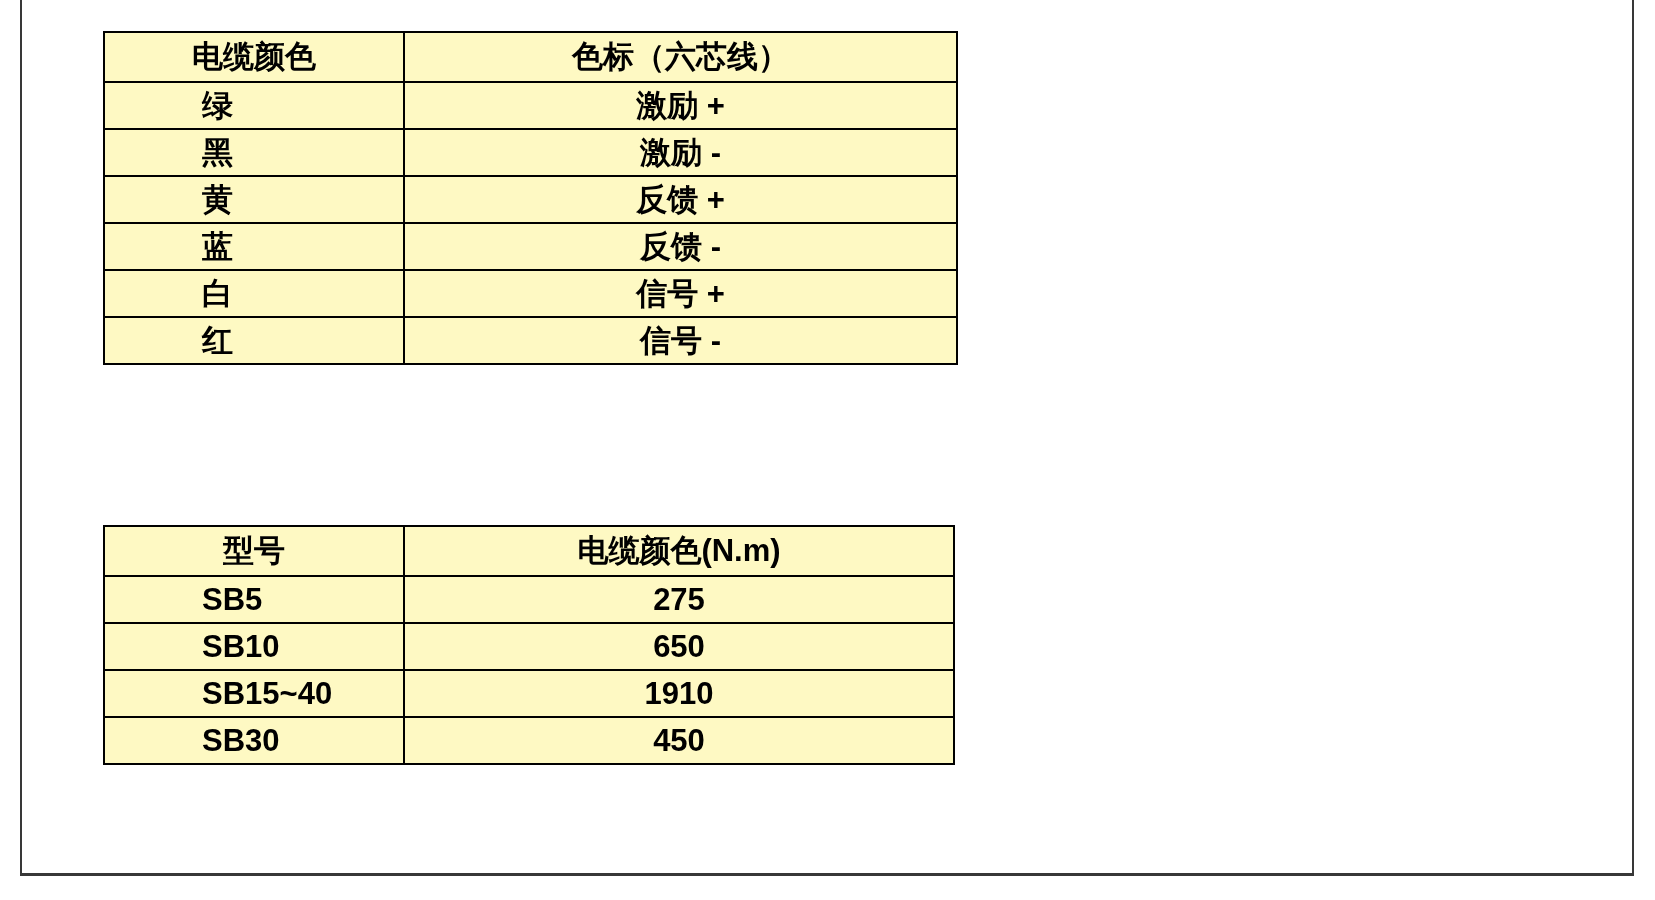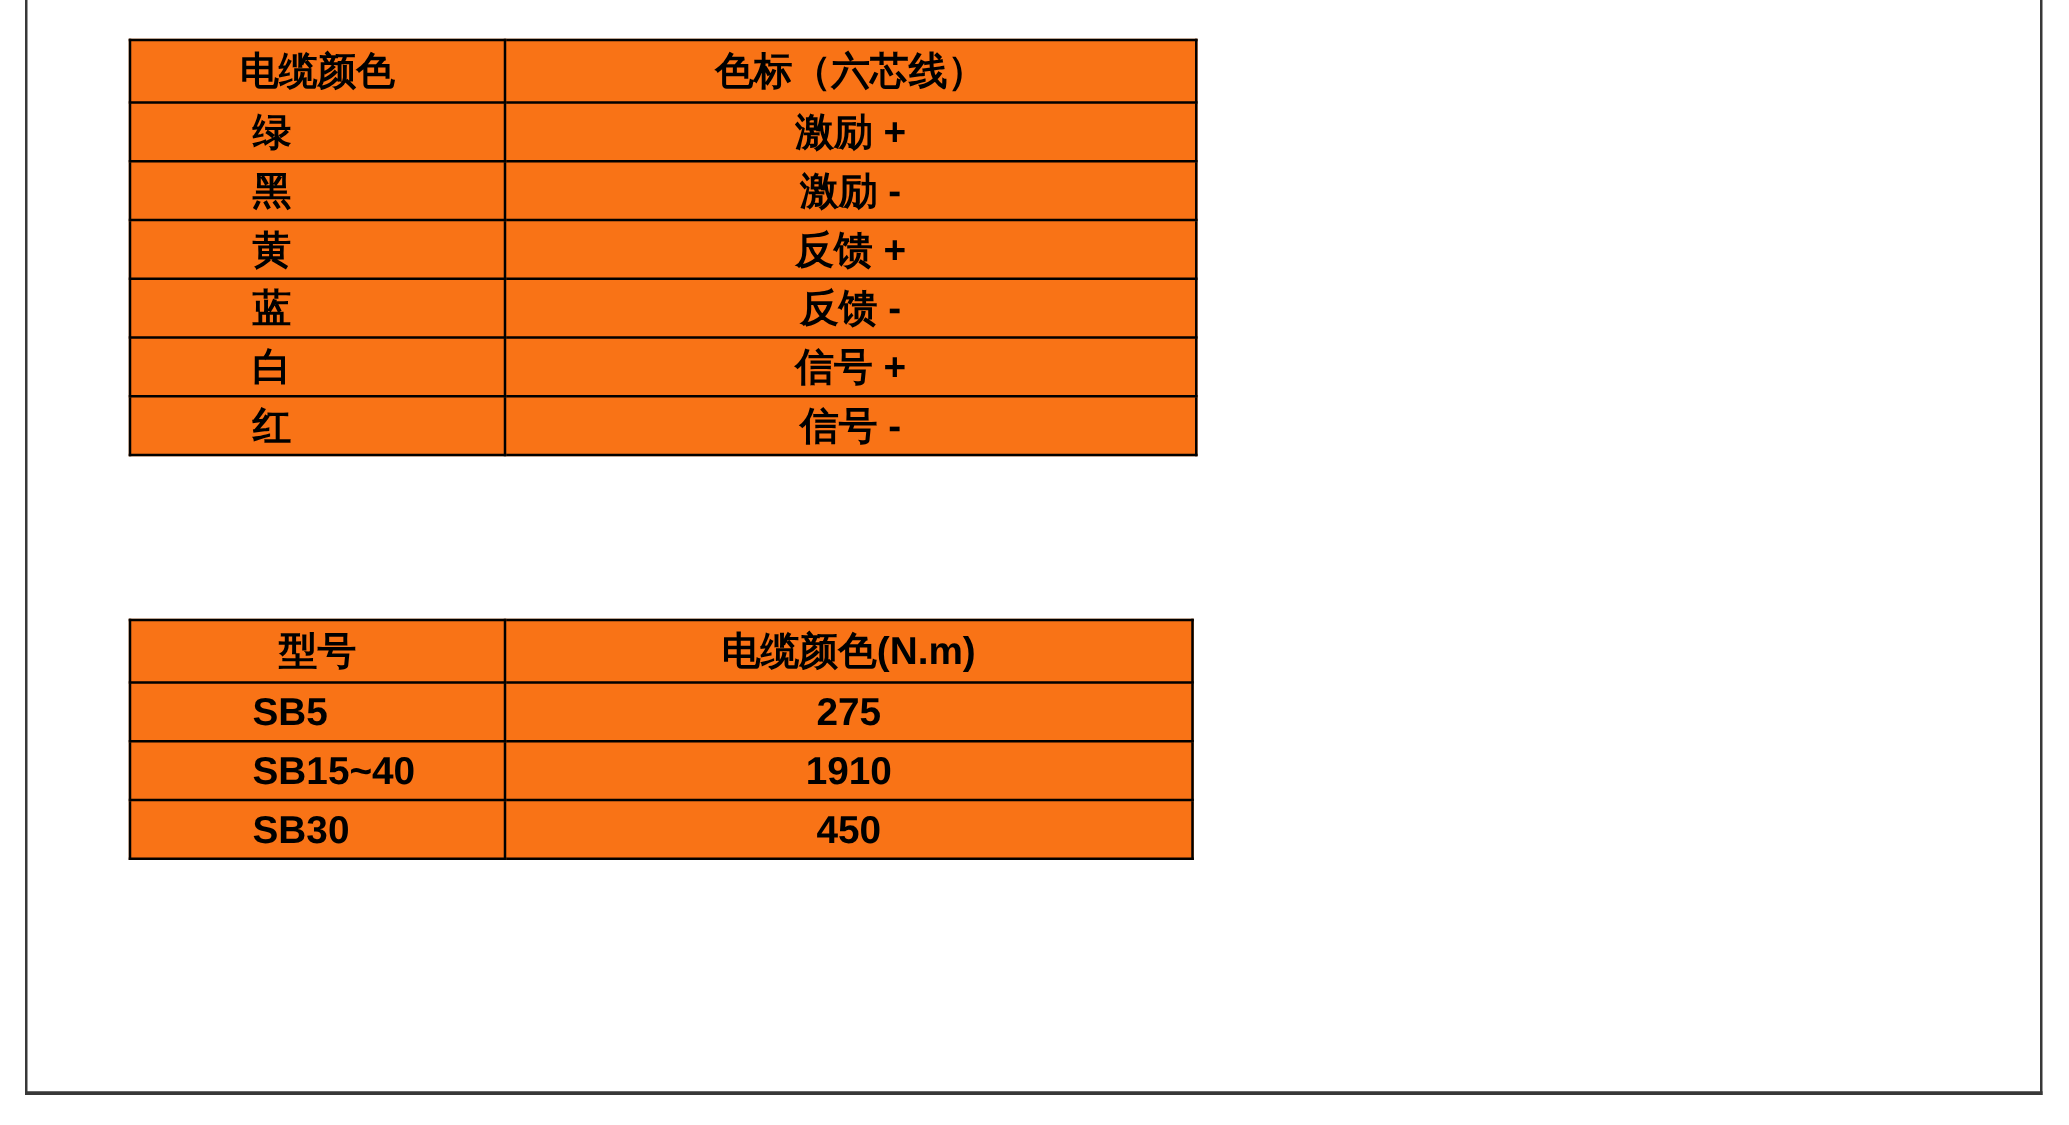--- a/index.html
+++ b/index.html
@@ -29,21 +29,21 @@
     height: 882px;
     border-left: 2px solid #383838;
     border-right: 2px solid #383838;
     border-bottom: 3px solid #383838;
   }
 
   .doc-table {
     position: absolute;
     border-collapse: collapse;
     table-layout: fixed;
-    background: #f97316;
+    background: #fef9c3;
   }
   .doc-table th,
   .doc-table td {
     border: 2px solid #000000;
     color: #000000;
     font-weight: 700;
     font-size: 31px;
     text-align: center;
     vertical-align: middle;
     padding: 0;
@@ -53,21 +53,21 @@
   .doc-table thead tr { height: 50px; }
   .doc-table tbody tr { height: 47px; }
 
   
   .doc-table td.col-label {
     text-align: left;
     padding-left: 97px;
   }
 
   #table-0 { left: 103px; top: 31px;  width: 853px; }
-  #table-1 { left: 103px; top: 495px; width: 850px; }
+  #table-1 { left: 103px; top: 525px; width: 850px; }
 </style>
 </head>
 <body>
 
 <div class="page">
 
   <div class="frame"></div>
 
   <table class="doc-table" id="table-0">
     <colgroup>
@@ -118,20 +118,24 @@
         <th>型号</th>
         <th>电缆颜色(N.m)</th>
       </tr>
     </thead>
     <tbody>
         <tr>
           <td class="col-label">SB5</td>
           <td class="col-value">275</td>
         </tr>
         <tr>
+          <td class="col-label">SB10</td>
+          <td class="col-value">650</td>
+        </tr>
+        <tr>
           <td class="col-label">SB15~40</td>
           <td class="col-value">1910</td>
         </tr>
         <tr>
           <td class="col-label">SB30</td>
           <td class="col-value">450</td>
         </tr>
       </tbody>
   </table>
 

